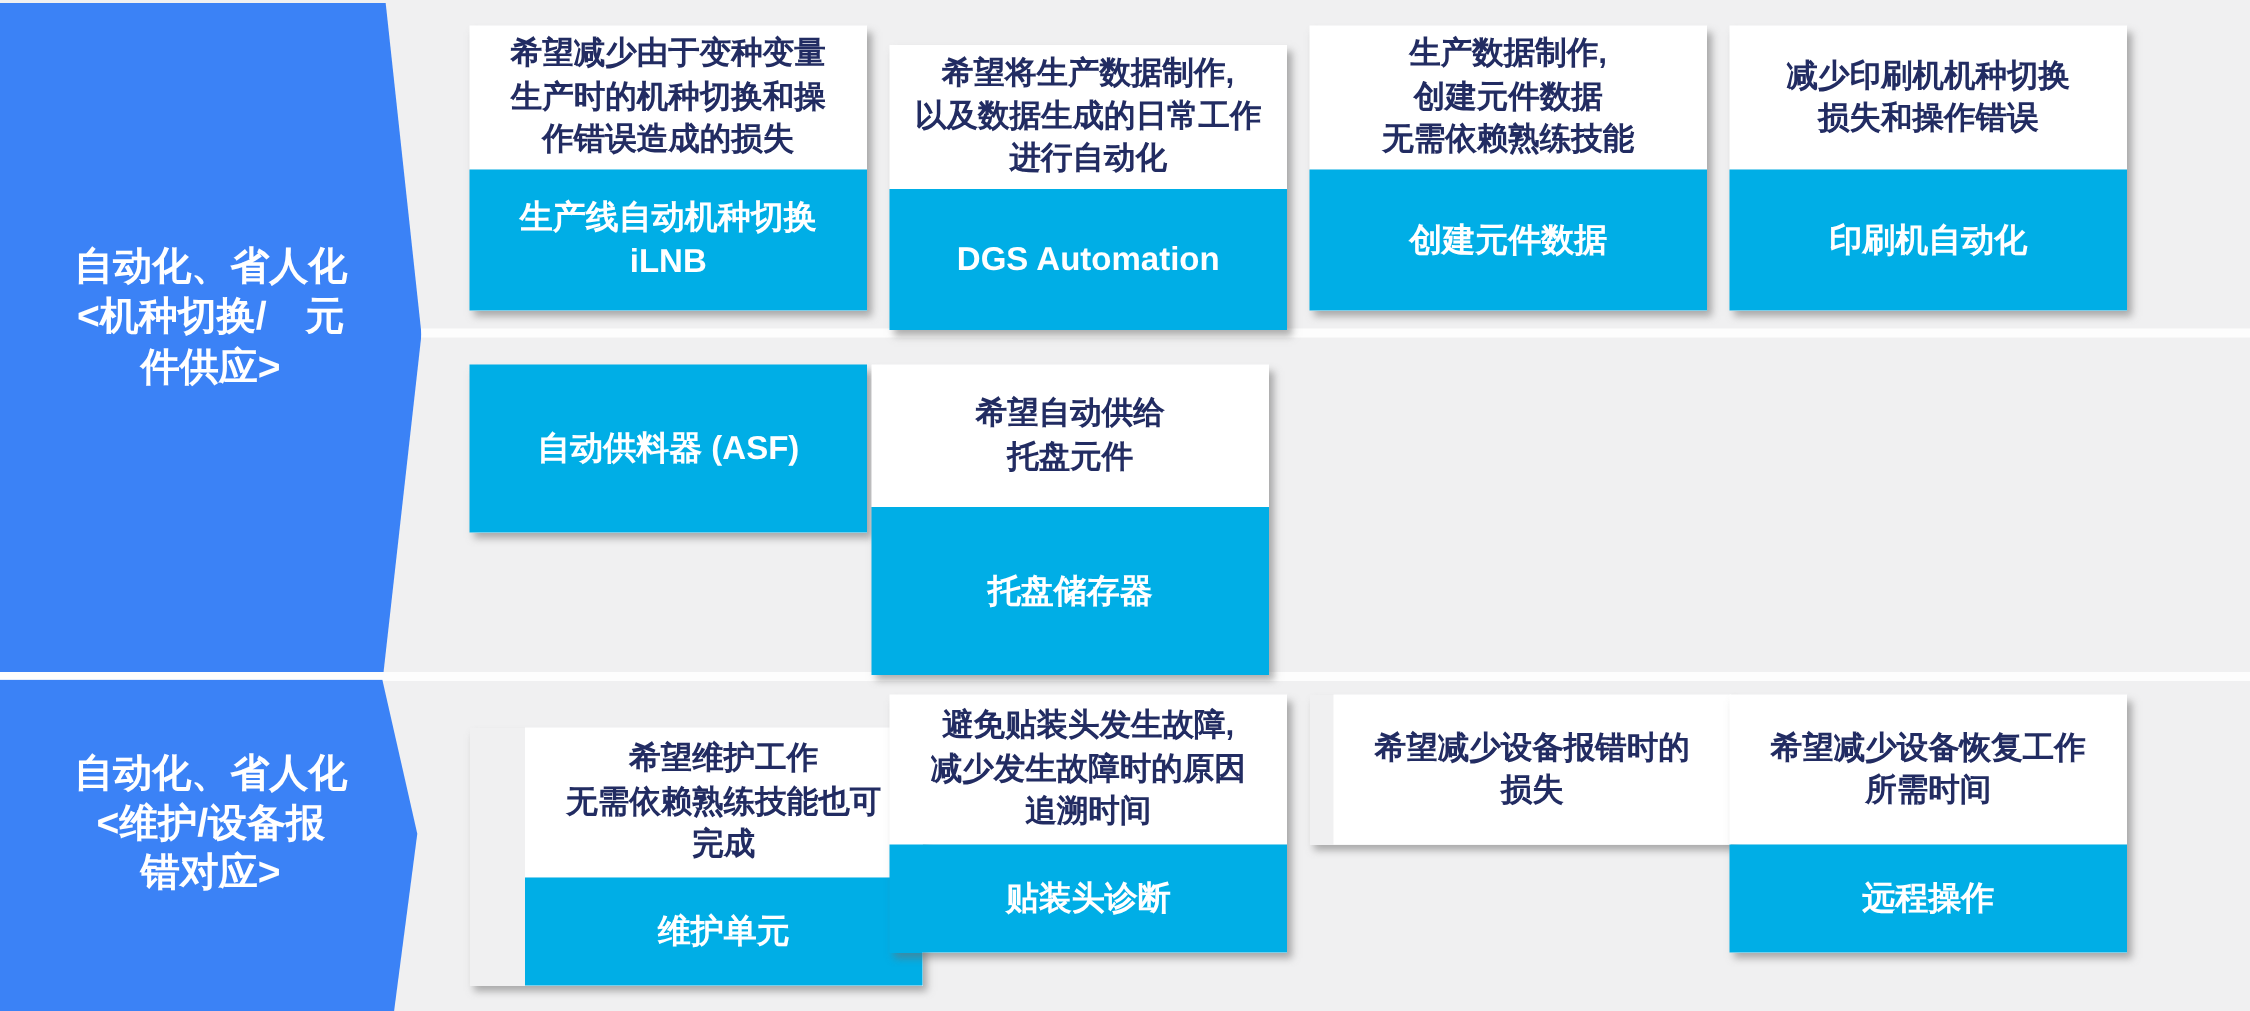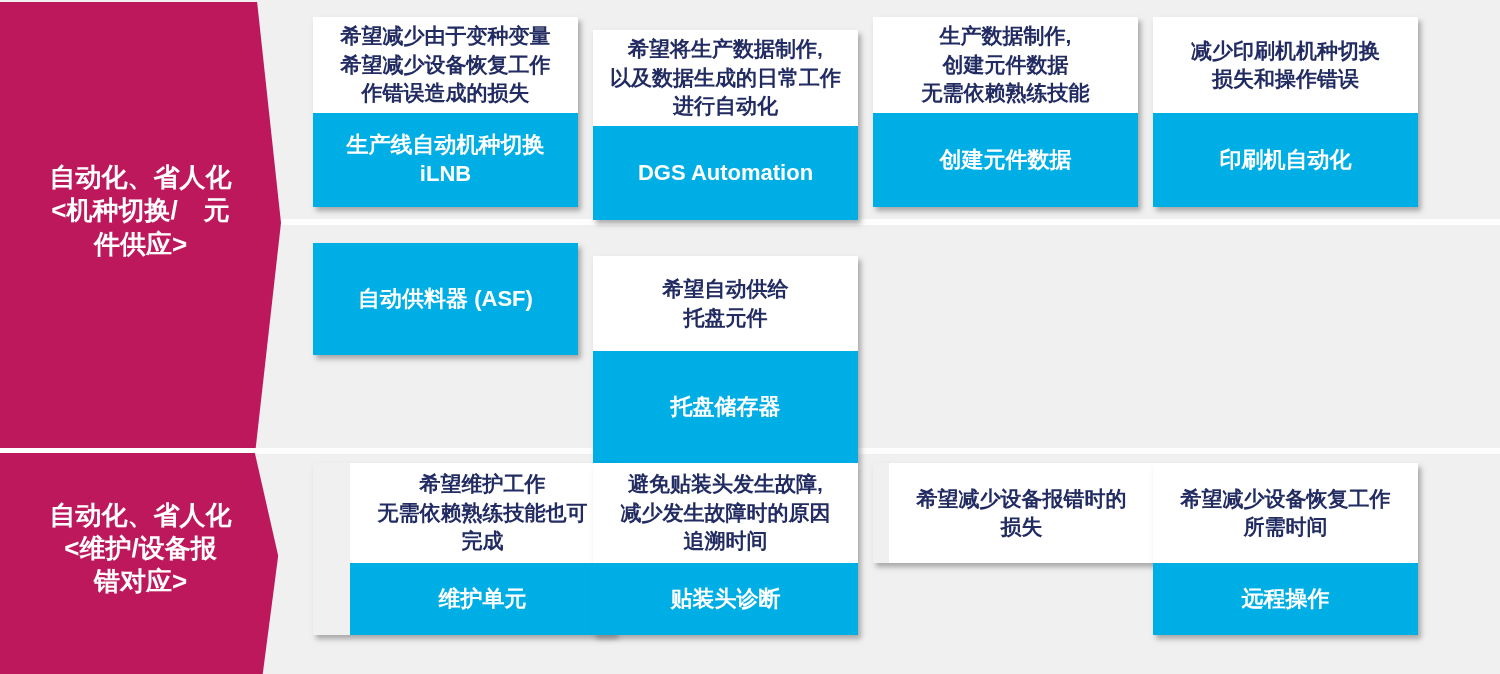--- a/index.html
+++ b/index.html
@@ -21,21 +21,21 @@
     height: 6px;
     background: #fdfdfd;
     z-index: 1;
   }
   #divider-mid { top: 219px; }
   #divider-section { top: 448px; }
 
   .chevron {
     position: absolute;
     left: 0;
-    background: #be185d;
+    background: #3b82f6;
     color: #ffffff;
     font-weight: bold;
     font-size: 26px;
     line-height: 1.27;
     text-align: center;
     display: flex;
     flex-direction: column;
     align-items: center;
     justify-content: center;
     z-index: 2;
@@ -122,21 +122,21 @@
   <div class="chevron" id="chevron-maintenance">
     <div class="chevron-inner">
       <div class="chevron-label">自动化、省人化</div>
       <div class="chevron-label-secondary">&lt;维护/设备报
 错对应&gt;</div>
     </div>
   </div>
 
   <div class="card row-a" style="left:313px; top:17px;">
     <div class="need">希望减少由于变种变量
-希望减少设备恢复工作
+生产时的机种切换和操
 作错误造成的损失</div>
     <div class="solution">生产线自动机种切换
 iLNB</div>
   </div>
   <div class="card row-a" style="left:593px; top:30px;">
     <div class="need">希望将生产数据制作,
 以及数据生成的日常工作
 进行自动化</div>
     <div class="solution">DGS Automation</div>
   </div>
@@ -148,27 +148,27 @@
   </div>
   <div class="card row-a" style="left:1153px; top:17px;">
     <div class="need">减少印刷机机种切换
 损失和操作错误</div>
     <div class="solution">印刷机自动化</div>
   </div>
 
   <div class="card row-b" style="left:313px; top:243px;">
     <div class="solution">自动供料器 (ASF)</div>
   </div>
-  <div class="card row-b" style="left:593px; top:243px;margin-top:13px;">
+  <div class="card row-b" style="left:581px; top:243px;">
     <div class="need">希望自动供给
 托盘元件</div>
     <div class="solution">托盘储存器</div>
   </div>
 
-  <div class="card row-c" style="left:313px; top:463px;padding-left:37px;">
+  <div class="card row-c" style="left:313px; top:485px;padding-left:37px;">
     <div class="need">希望维护工作
 无需依赖熟练技能也可
 完成</div>
     <div class="solution">维护单元</div>
   </div>
   <div class="card row-c" style="left:593px; top:463px;">
     <div class="need">避免贴装头发生故障,
 减少发生故障时的原因
 追溯时间</div>
     <div class="solution">贴装头诊断</div>

